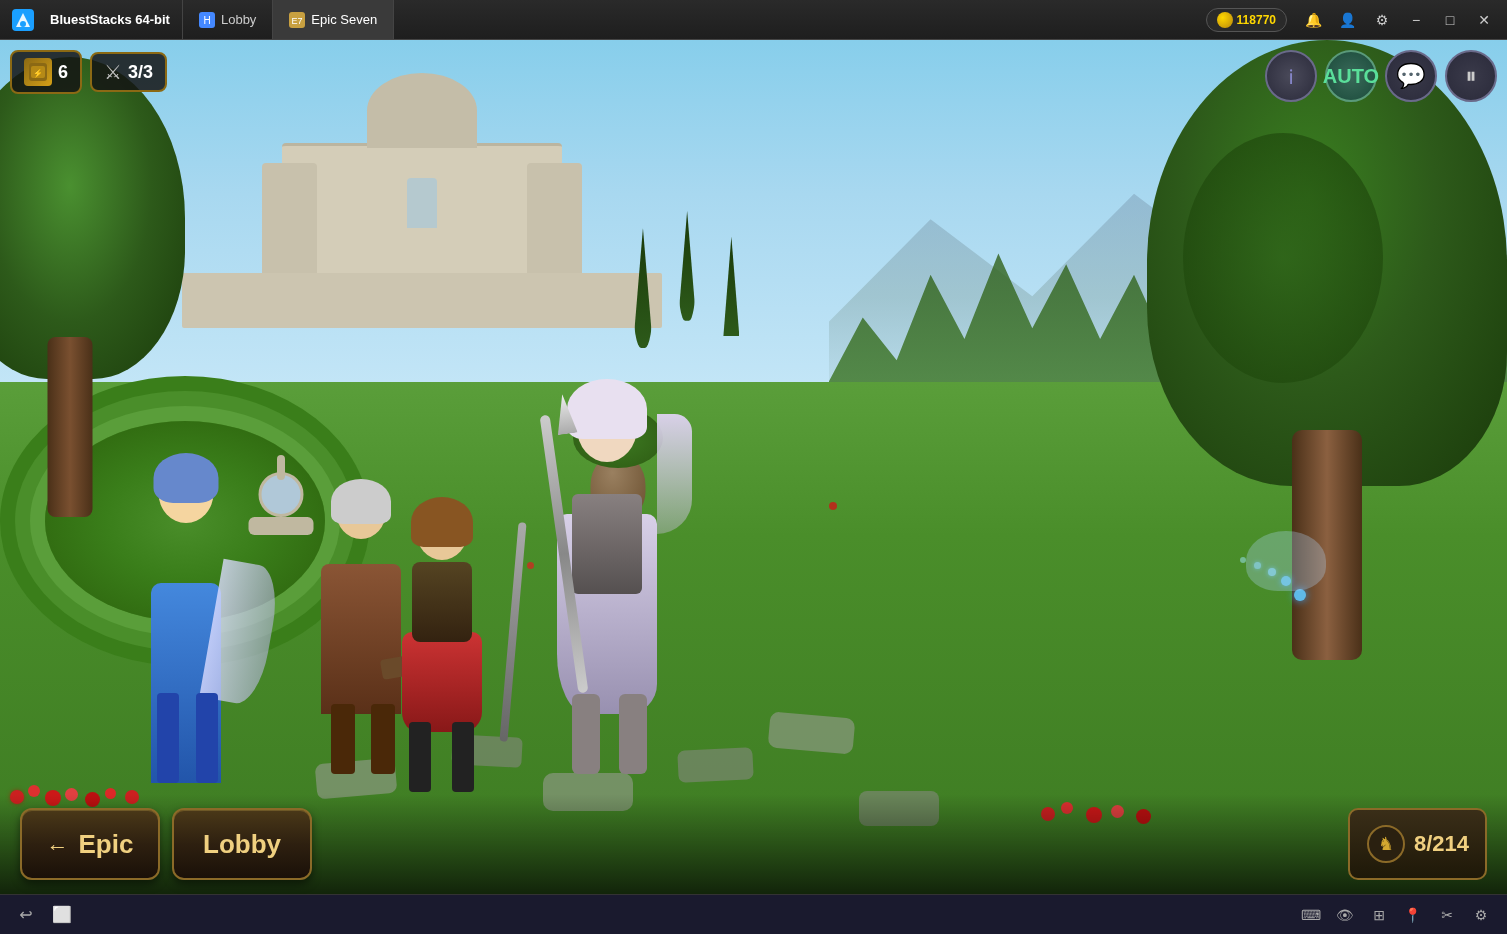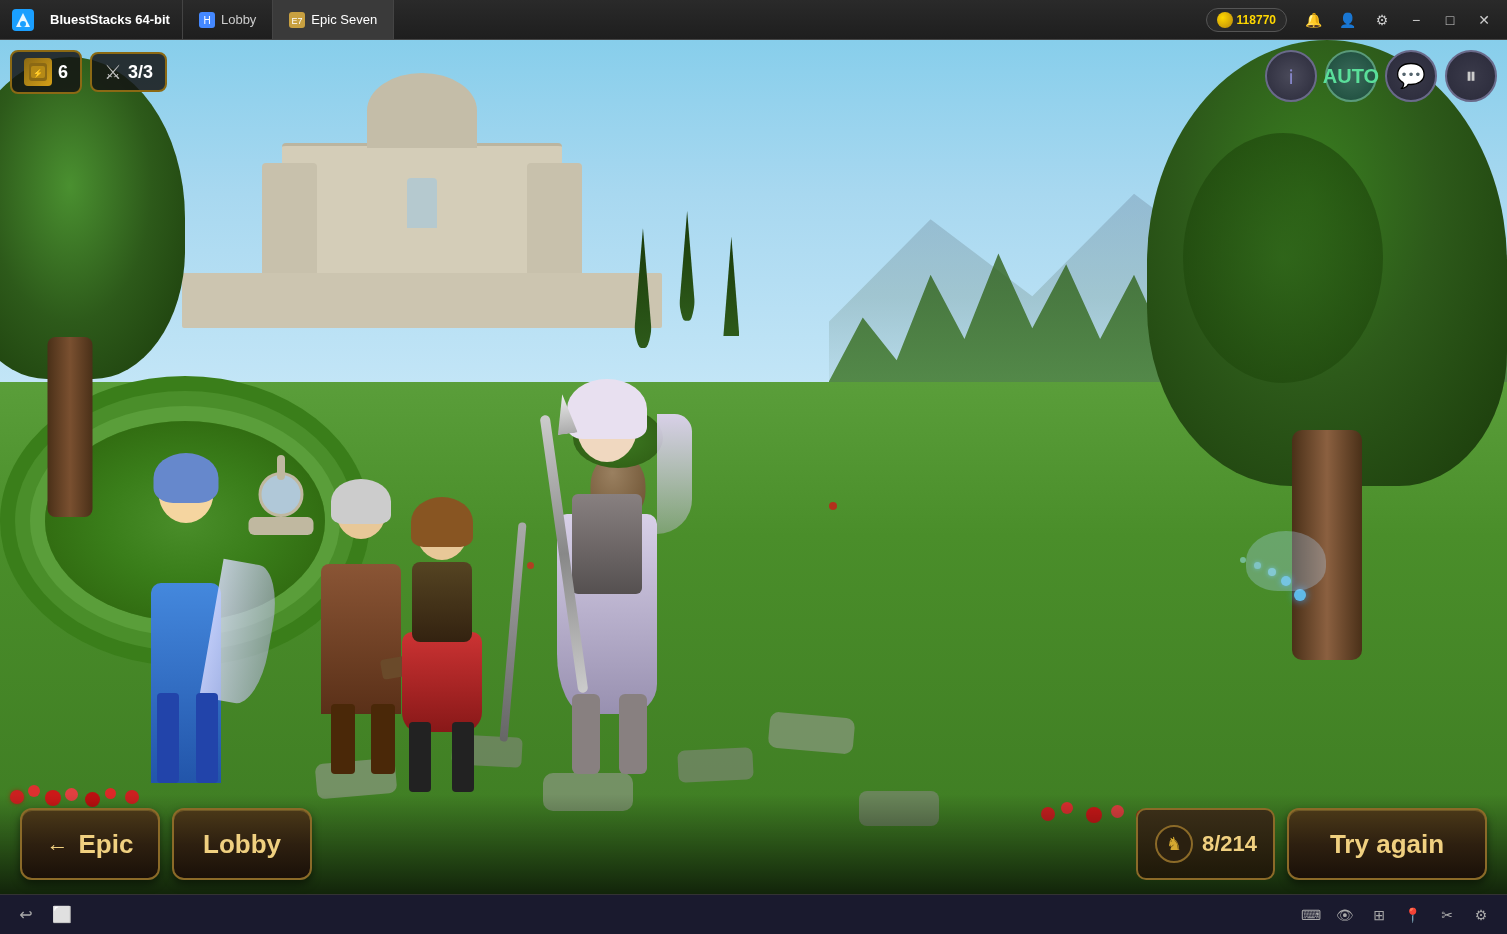--- a/index.html
+++ b/index.html
@@ -637,23 +637,20 @@
 
       <div class="stamina-display">
 
         <svg class="stamina-icon" viewBox="0 0 40 40">
           <circle cx="20" cy="20" r="18" fill="#2a2010" stroke="#8b6a28" stroke-width="2"></circle>
           <text x="20" y="26" text-anchor="middle" font-size="18" fill="#d4a830">♞</text>
         </svg>
         <span class="stamina-text">8/214</span>
       </div>
 
-      <button class="btn-try-again">
-        <span>Try again</span>
-      </button>
     </div>
   </div>
 
 </div>
 
 <div id="taskbar">
   <div class="taskbar-left">
     <div class="taskbar-icon">↩</div>
     <div class="taskbar-icon">⬜</div>
   </div>

